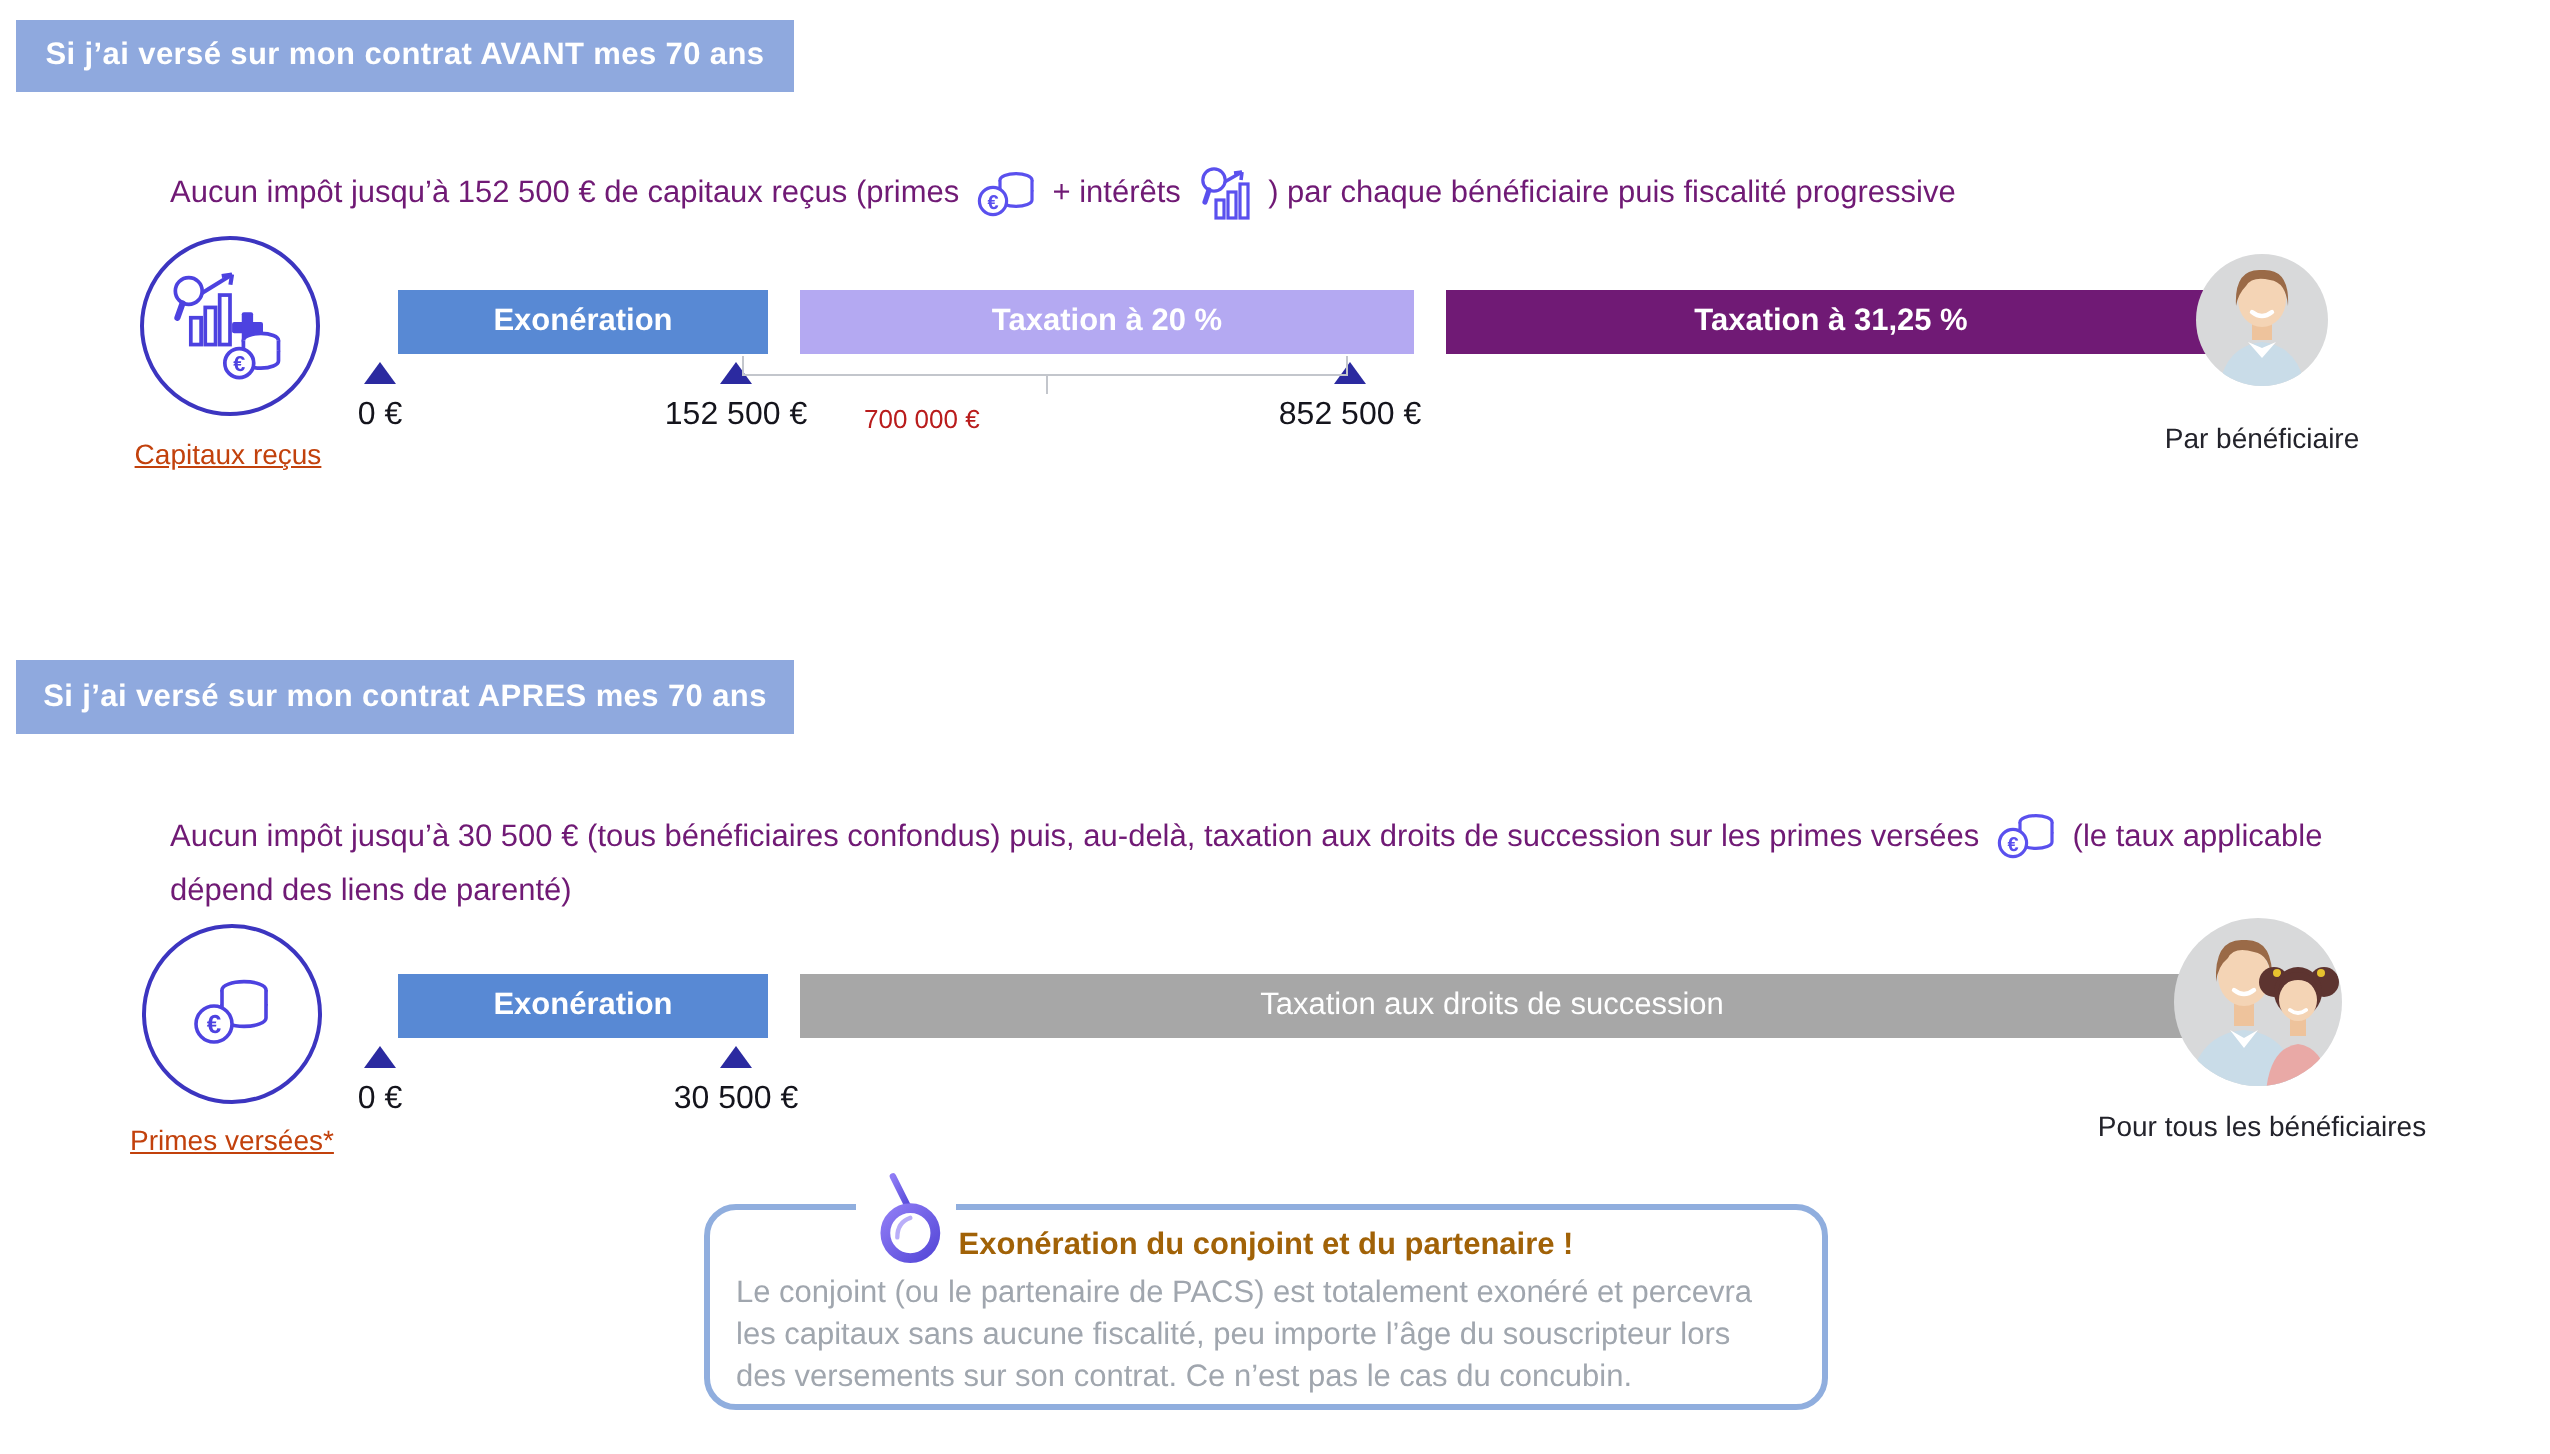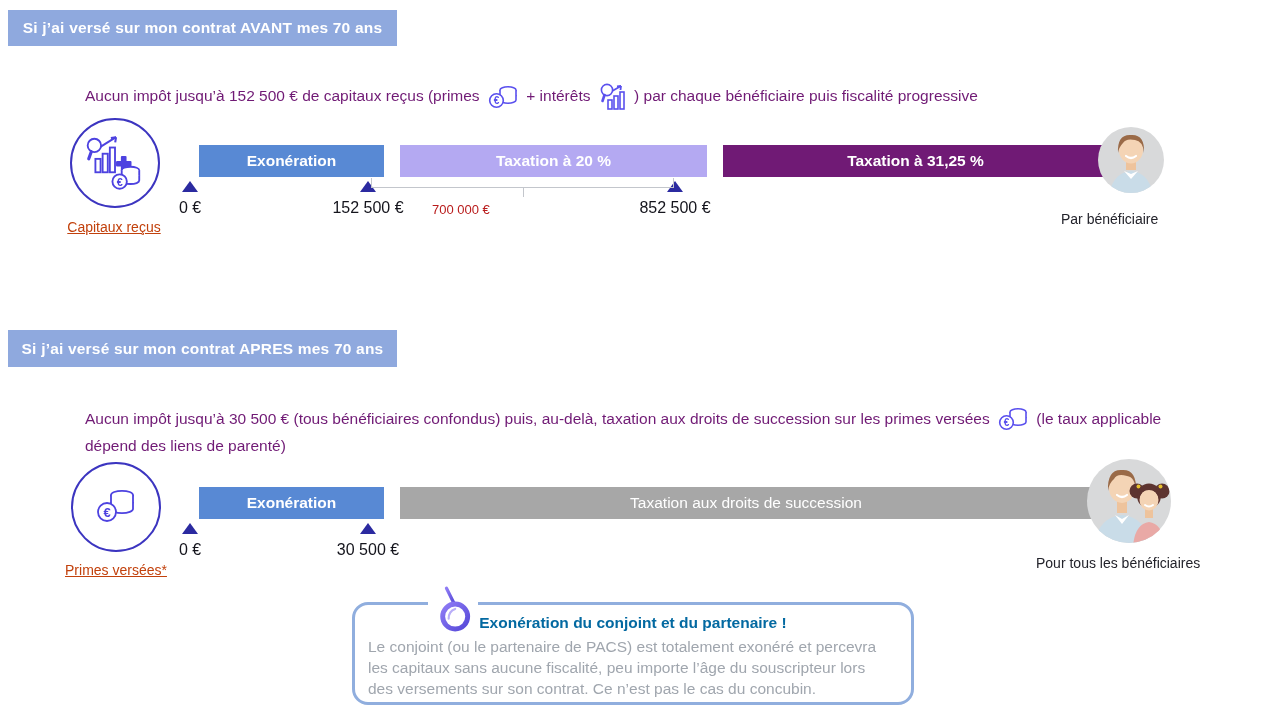--- a/index.html
+++ b/index.html
@@ -40,27 +40,27 @@
   .bracket i{position:absolute;width:1px;background:#c3c6cc;display:block;}
   .tick-l{left:0;top:-9px;height:9px;}
   .tick-r{right:0;top:-9px;height:9px;}
   .tick-m{left:50%;top:1px;height:9px;}
   .bracket-label{position:absolute;left:432px;top:202px;width:180px;text-align:left;
                  color:#b91c1c;font-size:13px;}
 
   .avatar{position:absolute;}
   .avatar1{left:1097px;top:126px;width:68px;height:68px;}
   .avatar2{left:1086px;top:458px;width:86px;height:86px;}
-  .avatar-label{position:absolute;color:#23232b;font-size:14px;text-align:left;}
+  .avatar-label{position:absolute;color:#23232b;font-size:14px;text-align:center;}
   .avatar-label1{left:1061px;top:211px;width:140px;}
   .avatar-label2{left:1036px;top:555px;width:190px;}
 
   .infobox{position:absolute;left:352px;top:602px;width:556px;height:97px;border:3px solid #90aede;
            border-radius:16px;background:#fff;}
-  .info-title{position:absolute;left:0;right:0;top:9px;text-align:center;color:#0369a1;
+  .info-title{position:absolute;left:0;right:0;top:9px;text-align:center;color:#a16207;
               font-weight:bold;font-size:15.5px;}
   .info-body{position:absolute;left:13px;top:31px;width:520px;color:#a0a6ae;font-size:15.5px;line-height:21px;}
   .magnifier-wrap{position:absolute;left:428px;top:585px;width:50px;height:50px;background:#fff;
                   display:flex;align-items:flex-start;justify-content:center;}
 
   .footnote{position:absolute;left:35px;top:706px;color:#84898f;font-size:12.5px;}
 </style>
 </head>
 <body>
 

